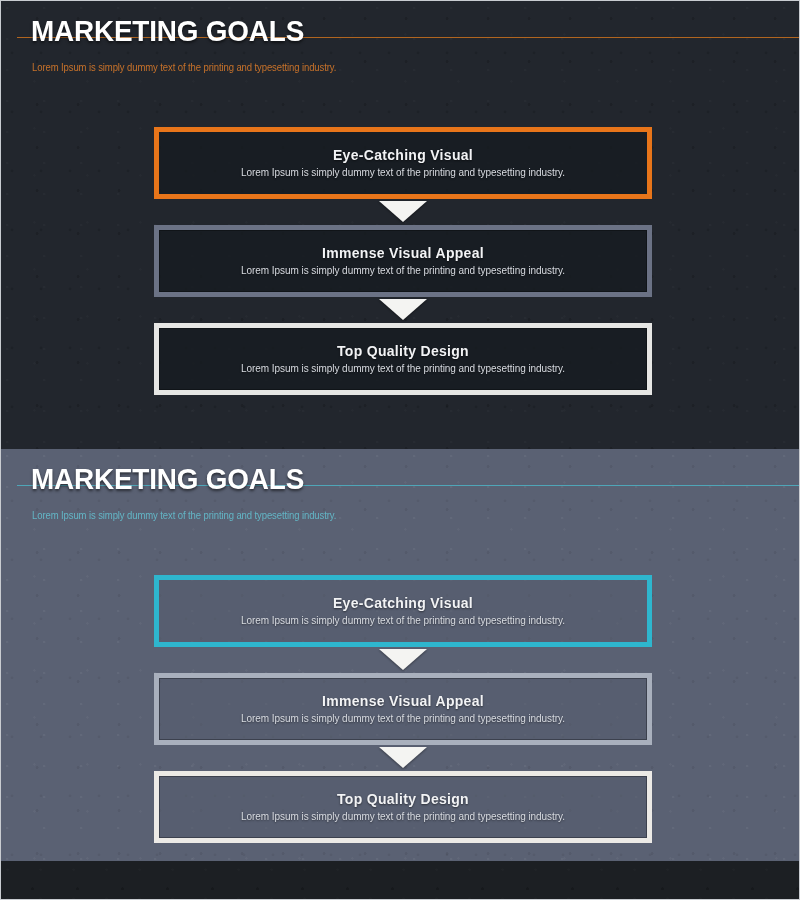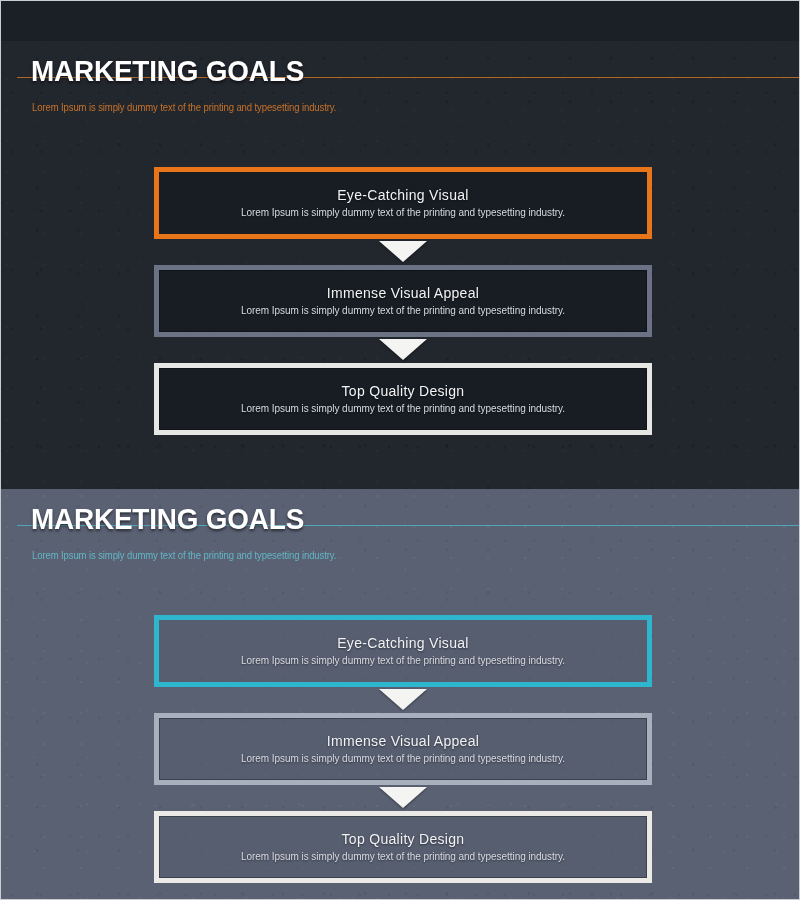--- a/index.html
+++ b/index.html
@@ -25,21 +25,20 @@
     overflow: hidden;
   }
 
   
   .panel {
     position: absolute;
     left: 0;
     width: 800px;
     box-sizing: border-box;
     overflow: hidden;
-    margin-top: 40px;
   }
   .panel-dark {
     top: 0;
     height: 448px;
     background-color: #22262d;
     background-image:
       radial-gradient(circle at 17% 23%, rgba(255,255,255,.022) 0 1px, transparent 1.4px),
       radial-gradient(circle at 63% 71%, rgba(255,255,255,.018) 0 1px, transparent 1.4px),
       radial-gradient(circle at 88% 41%, rgba(0,0,0,.16) 0 1.2px, transparent 1.7px),
       radial-gradient(circle at 38% 88%, rgba(0,0,0,.14) 0 1.2px, transparent 1.7px);
@@ -153,21 +152,21 @@
     pointer-events: none;
   }
 
   .fill-dark  { background-color: rgba(23,27,33,.80); }
   .fill-slate { background-color: rgba(86,93,110,.55); }
 
   .step-title {
     margin: 0 0 4px 0;
     font-size: 14px;
     line-height: 16px;
-    font-weight: normal;
+    font-weight: bold;
     letter-spacing: 0.3px;
     color: #f2f3f5;
     text-shadow: 0 1px 2px rgba(0,0,0,.5);
     white-space: nowrap;
   }
   .step-desc {
     margin: 0;
     font-size: 10px;
     line-height: 12px;
     letter-spacing: -0.05px;

